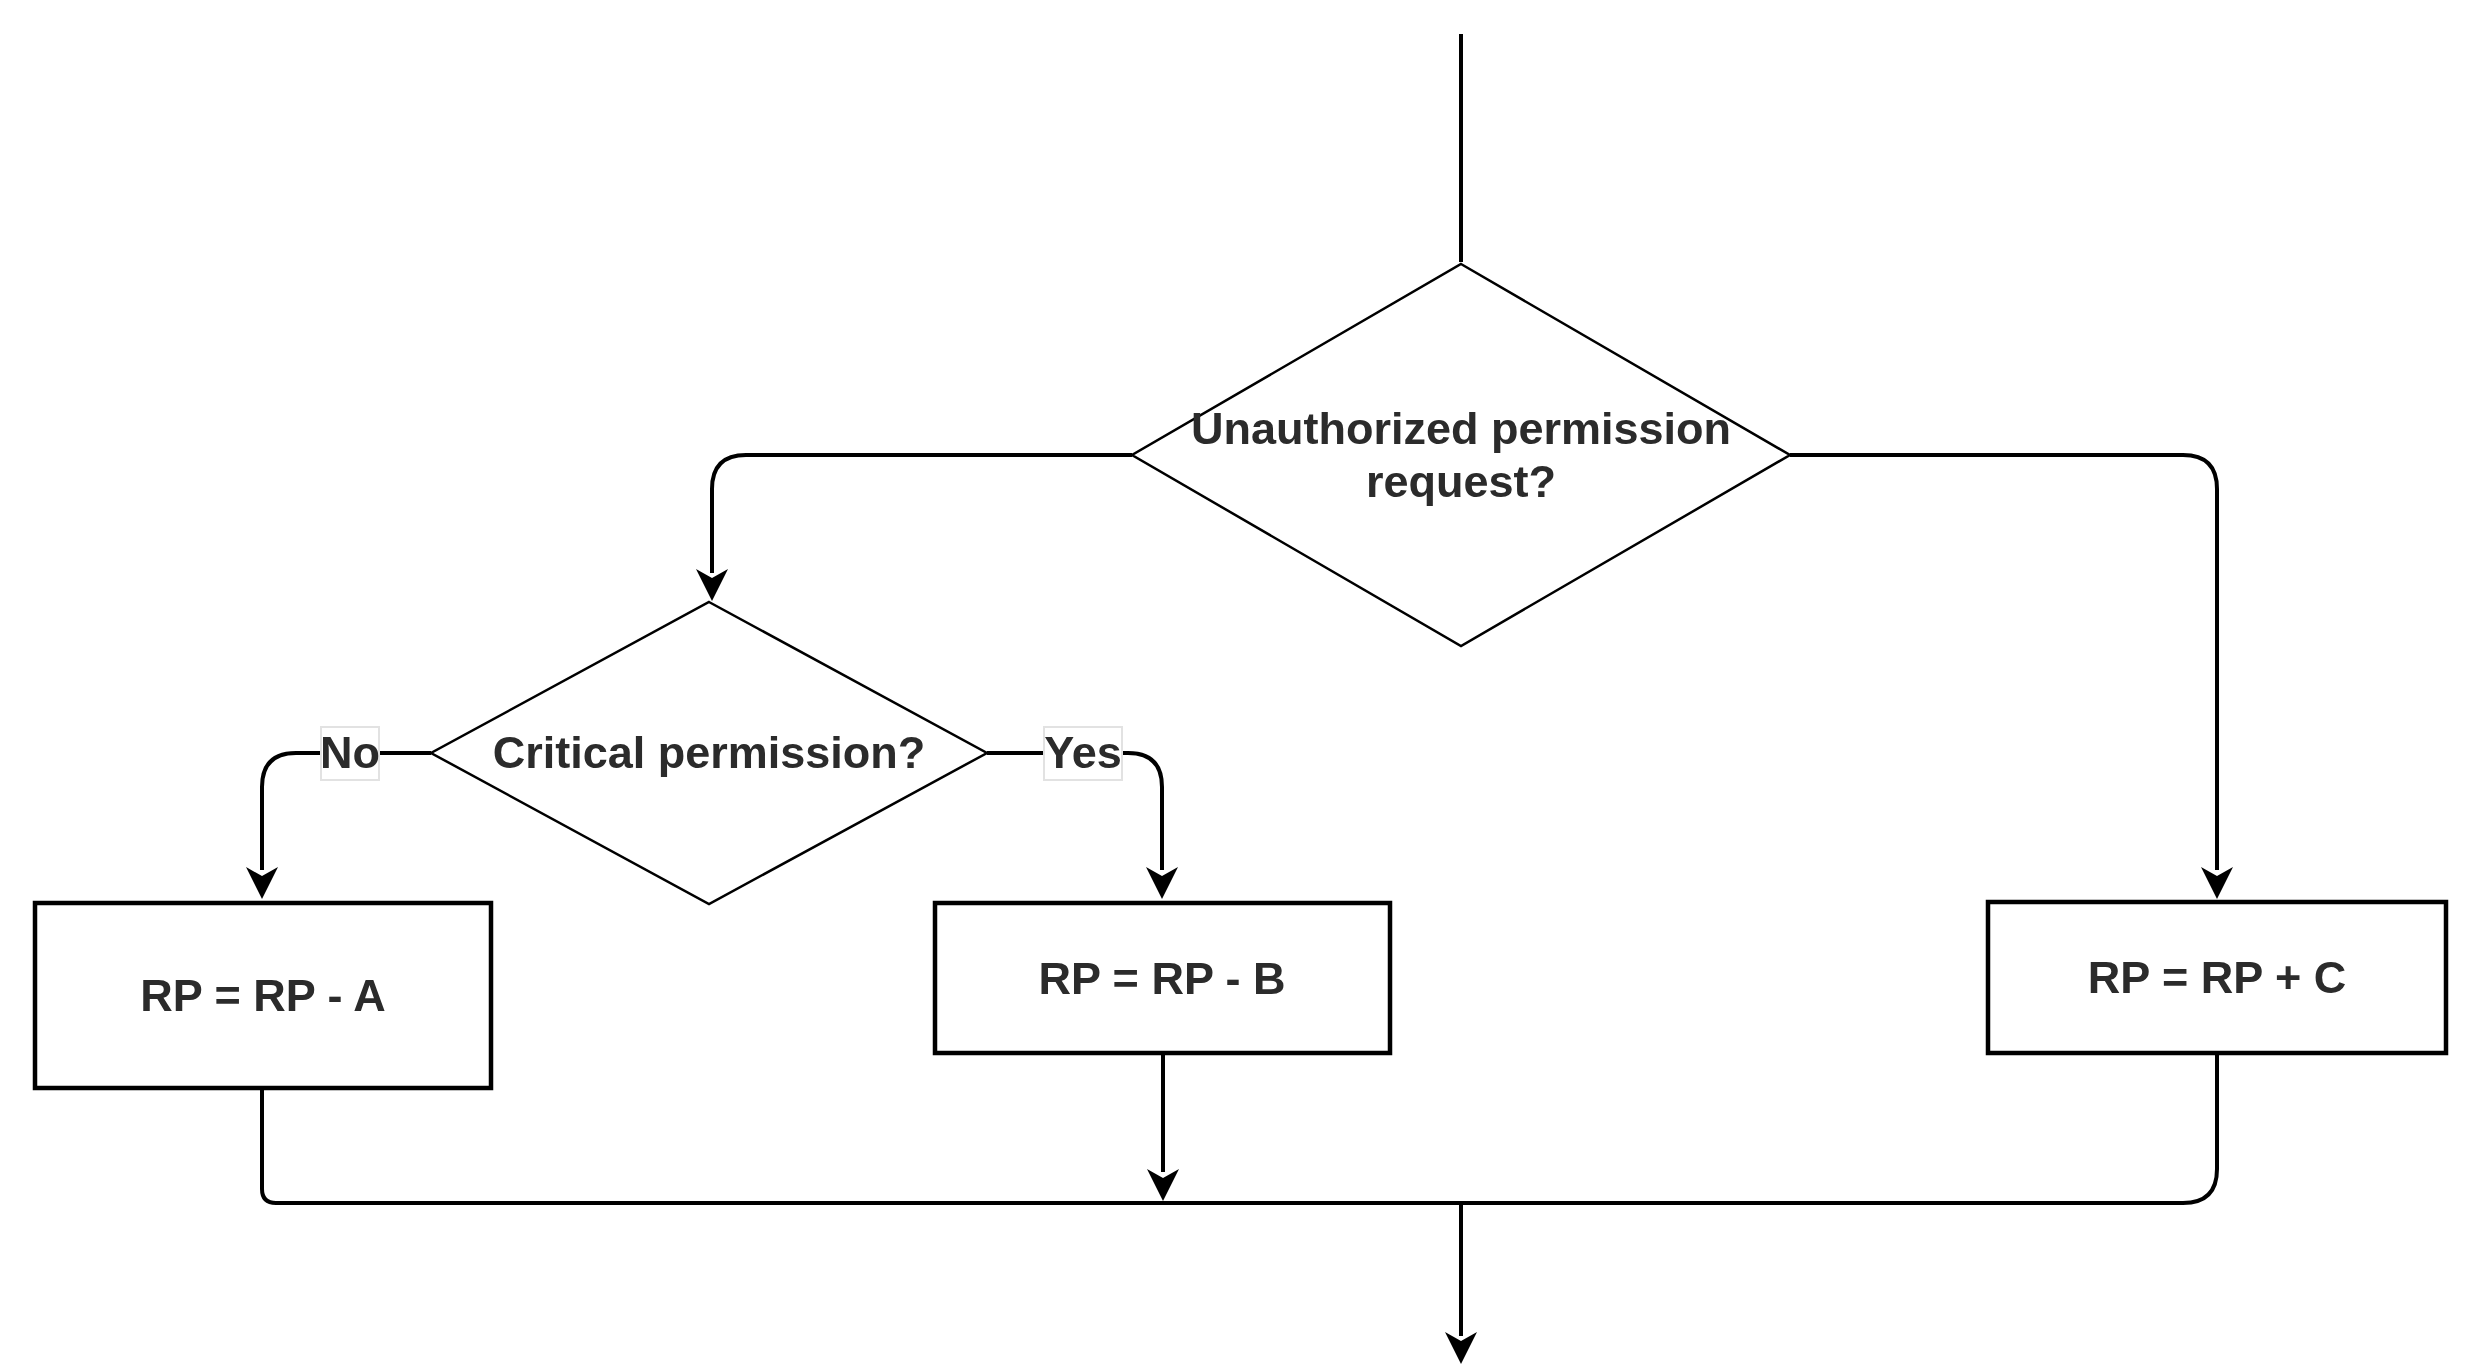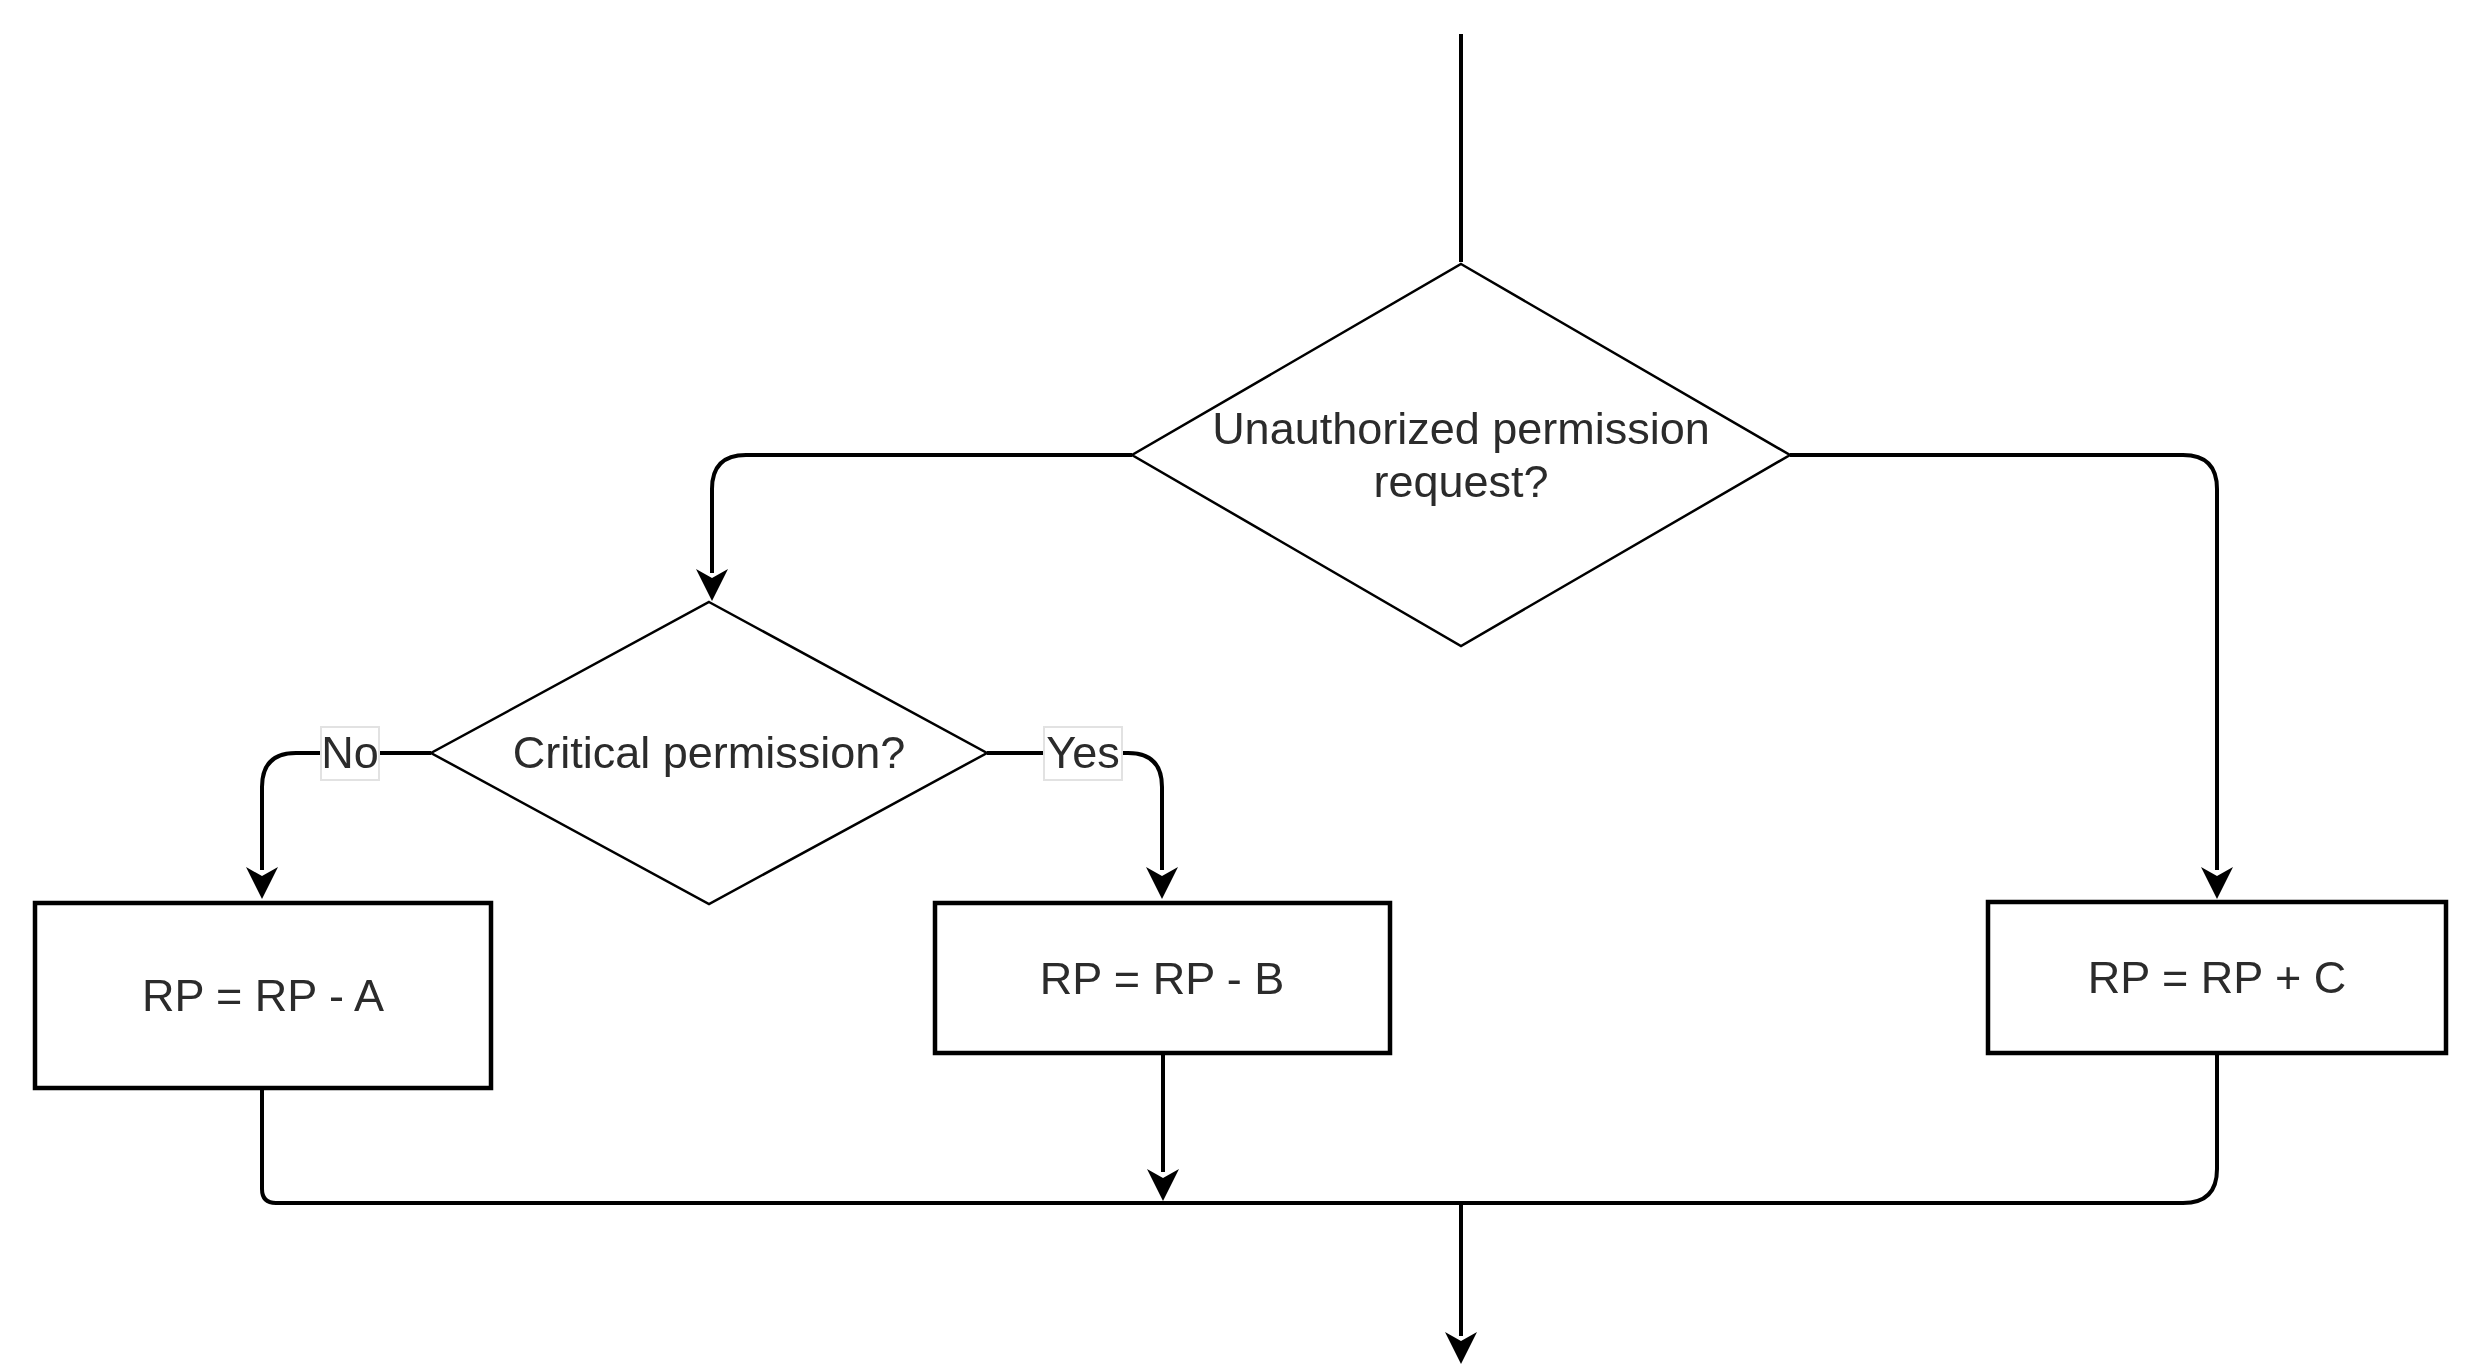--- a/index.html
+++ b/index.html
@@ -7,20 +7,21 @@
     padding: 0;
     background: #ffffff;
   }
   .canvas {
     position: relative;
     width: 2476px;
     height: 1371px;
     background: #ffffff;
     overflow: hidden;
     font-family: "Liberation Sans", sans-serif;
+    font-weight: bold;
   }
   svg { display: block; }
   .edge {
     fill: none;
     stroke: #000000;
     stroke-width: 4;
     stroke-linecap: butt;
     stroke-linejoin: round;
   }
   .shape-box {

